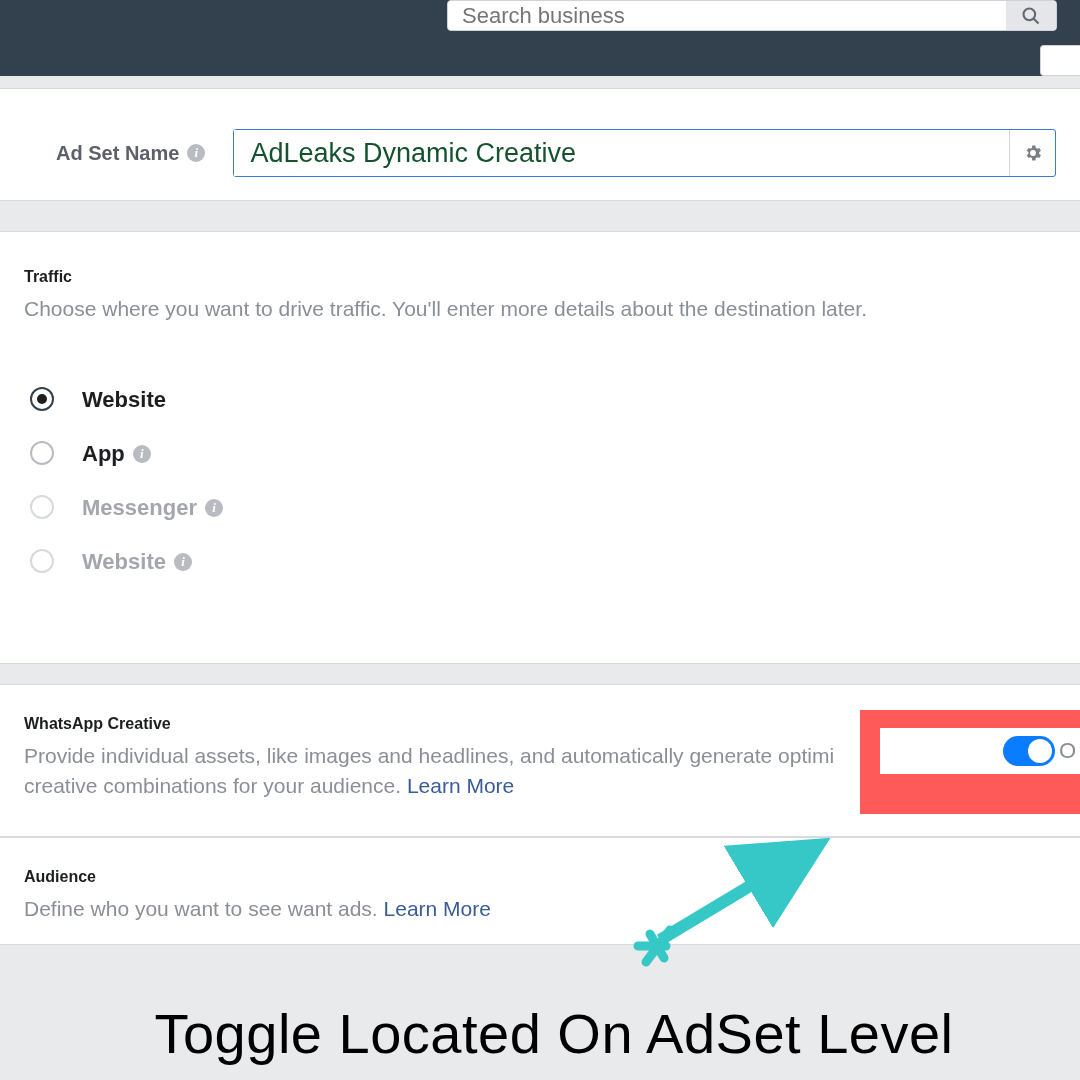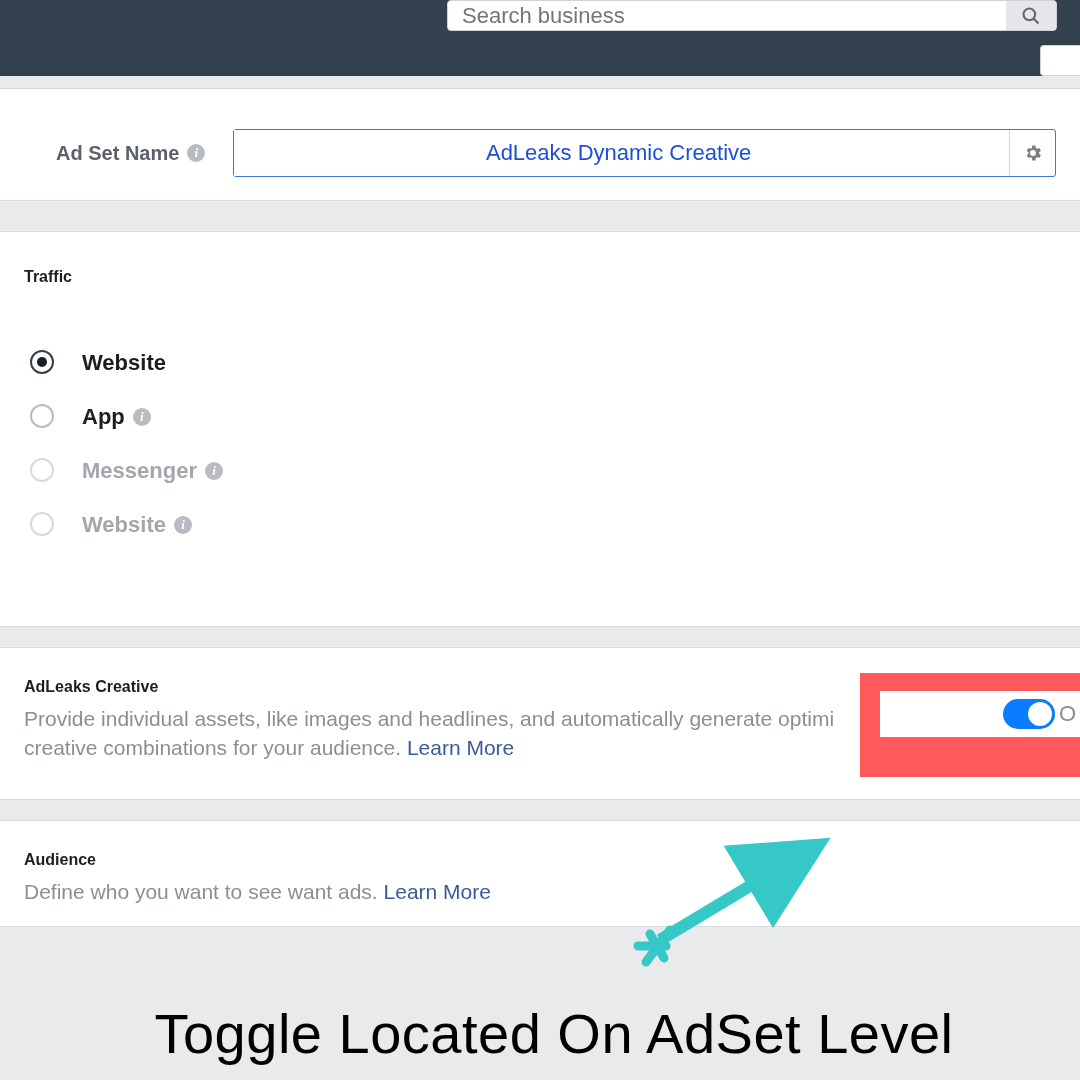--- a/index.html
+++ b/index.html
@@ -98,24 +98,23 @@
     border: 1px solid #3b79d2;
     border-radius: 3px;
     display: flex;
     align-items: center;
   }
   .name-input {
     flex: 1;
     height: 100%;
     border: none;
     outline: none;
-    font-size: 22px;
+    font-size: 27px;
     padding: 0 16px;
-    color: #1d4ed8;
-    text-align: center;
+    color: #14532d;
   }
   .gear-box {
     width: 46px;
     height: 100%;
     border-left: 1px solid #d3d6db;
     display: flex;
     align-items: center;
     justify-content: center;
     cursor: pointer;
   }
@@ -216,21 +215,20 @@
     position: absolute;
     top: 3px;
     right: 3px;
   }
   .toggle-on-char{
     color:#8a8f97;
     font-size:22px;
   }
 
   .aud-section {
-    margin-top: 20px;
     padding: 30px 24px 20px 24px;
   }
 
   .caption {
     position: absolute;
     left: 0;
     right: 0;
     bottom: 14px;
     text-align: center;
     font-family: Impact, "Arial Black", sans-serif;
@@ -272,20 +270,21 @@
     <div class="gear-box">
       <svg width="20" height="20" viewBox="0 0 24 24" fill="#7a7f86">
           <path d="M19.4 13a7.5 7.5 0 000-2l2.1-1.6-2-3.4-2.5 1a7.5 7.5 0 00-1.7-1L15 3h-4l-.3 2.9a7.5 7.5 0 00-1.7 1l-2.5-1-2 3.4L6.6 11a7.5 7.5 0 000 2l-2.1 1.6 2 3.4 2.5-1c.5.4 1.1.8 1.7 1L11 21h4l.3-2.9c.6-.2 1.2-.6 1.7-1l2.5 1 2-3.4L19.4 13zM12 15.5A3.5 3.5 0 1115.5 12 3.5 3.5 0 0112 15.5z"></path>
         </svg>
     </div>
   </div>
 </div>
 
 <div class="section traffic-section">
   <div class="section-heading">Traffic</div>
+  <div class="section-sub">Choose where you want to drive traffic. You'll enter more details about the destination later.</div>
   <div class="radio-group">
     <div class="radio-row selected">
       <div class="radio-outer">
           <div class="radio-inner"></div>
         </div>
       <div class="radio-label">
           <span>Website</span>
         </div>
     </div>
     <div class="radio-row">
@@ -306,21 +305,21 @@
       <div class="radio-outer"></div>
       <div class="radio-label">
           <span>Website</span>
           <span class="info-circle">i</span>
         </div>
     </div>
   </div>
 </div>
 
 <div class="section dyn-section">
-  <div class="section-heading">AdLeaks Creative</div>
+  <div class="section-heading">WhatsApp Creative</div>
   <div class="section-sub">
     <span>Provide individual assets, like images and headlines, and automatically generate optimi</span><br>
     <span>creative combinations for your audience. </span><span class="link">Learn More</span>
   </div>
   <div class="dyn-toggle-area">
     <div class="toggle-track-wrap">
       <div class="toggle-track">
         <div class="toggle-knob"></div>
       </div>
       <span class="toggle-on-char">O</span>

